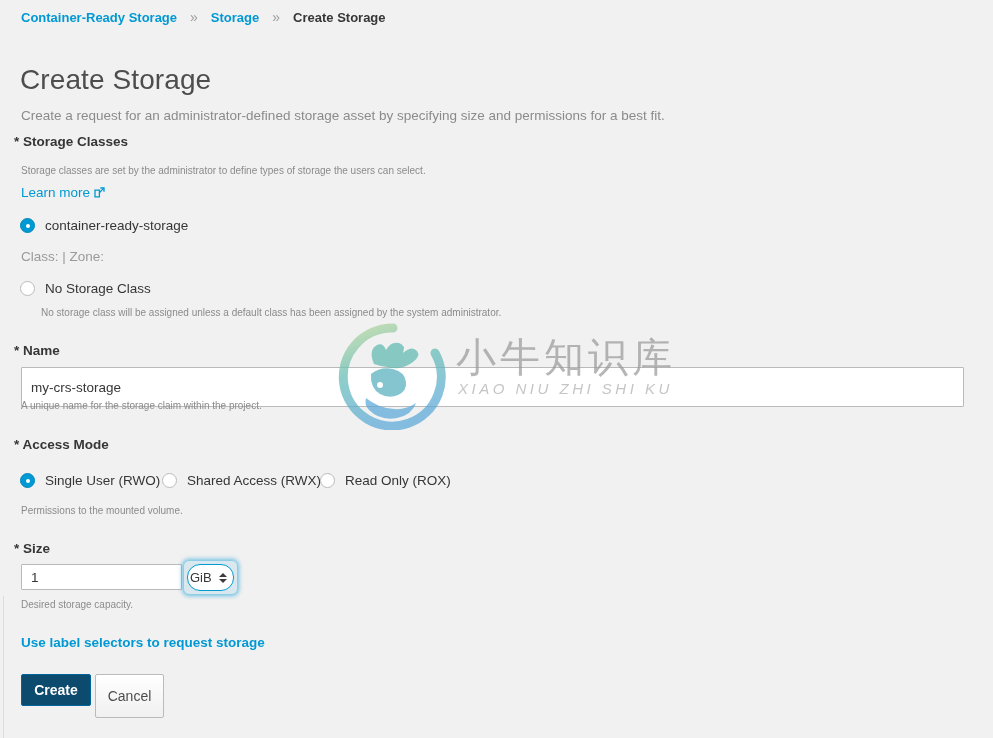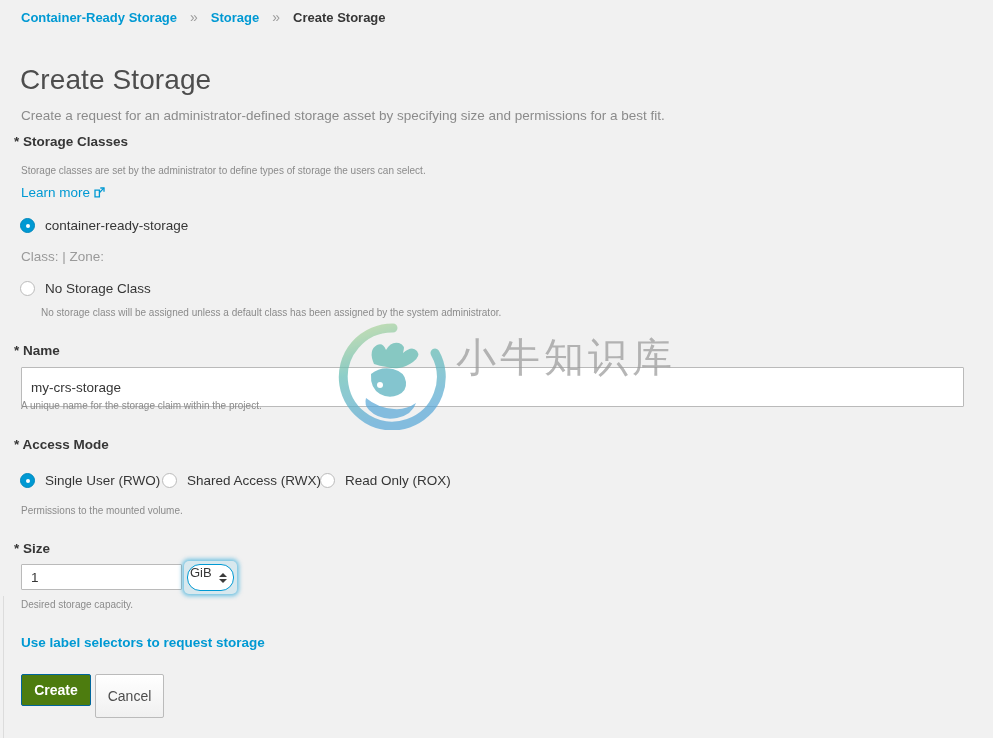--- a/index.html
+++ b/index.html
@@ -118,21 +118,21 @@
     background: rgba(0,153,211,0.10);
   }
   #unit-select {
     position: relative;
     width: 47px; height: 27px;
     border: 1px solid #0099d3;
     border-radius: 13px;
     background: #ffffff;
     font-family: "Liberation Sans", sans-serif;
     font-size: 13px; color: #363636;
-    display: flex; align-items: flex-start;
+    display: flex; align-items: center;
     padding-left: 2px;
     cursor: pointer;
     outline: none;
   }
   #unit-arrows {
     position: absolute; right: 6px; top: 50%;
     transform: translateY(-50%);
     display: flex; flex-direction: column; gap: 2px;
   }
   .tri-up {
@@ -151,21 +151,21 @@
   
   .btn {
     position: absolute;
     font-family: "Liberation Sans", sans-serif;
     font-size: 14px; font-weight: bold;
     border-radius: 2px; cursor: pointer;
     display: flex; align-items: center; justify-content: center;
   }
   #create-btn {
     left: 21px; top: 674px; width: 70px; height: 32px;
-    background: #4d7c0f; border: 1px solid #00659c; color: #ffffff;
+    background: #0c4a6e; border: 1px solid #00659c; color: #ffffff;
   }
   #cancel-btn {
     left: 95px; top: 674px; width: 69px; height: 44px;
     background: linear-gradient(#ffffff, #f0f0f0);
     border: 1px solid #bbbbbb; color: #4d4d4d; font-weight: normal;
   }
 
   
   #left-rail {
     position: absolute; left: 3px; top: 596px;
@@ -192,20 +192,21 @@
       <path d="M36 42 q-6 -14 3 -19 q6 -3 9 5 q5 -9 13 -7 q7 2 4 10
                q9 -8 14 -2 q4 5 -4 11 q-7 5 -14 6
                q-6 1 -12 -1 q-8 -1 -13 -3 z" fill="#5fb9b0"></path>
       <path d="M33 52 q10 -8 22 -5 q12 3 13 13 q1 9 -8 13
                q-9 4 -18 -1 q-10 -6 -9 -20 z" fill="#55b0bd"></path>
       <circle cx="42" cy="63" r="3" fill="#ffffff"></circle>
       <path d="M28 76 q12 10 28 11 q12 1 22 -6 q-4 12 -19 15
                q-17 3 -28 -8 q-5 -5 -3 -12 z" fill="#5aa8d8"></path>
     </svg>
     <div id="wm-text-cn">小牛知识库</div>
+    <div id="wm-text-en">XIAO NIU ZHI SHI KU</div>
   </div>
 
   <div id="breadcrumb">
     <span class="crumb-link">Container-Ready Storage</span>
     <span class="crumb-sep">»</span>
     <span class="crumb-link">Storage</span>
     <span class="crumb-sep">»</span>
     <span class="crumb-current">Create Storage</span>
   </div>
 

